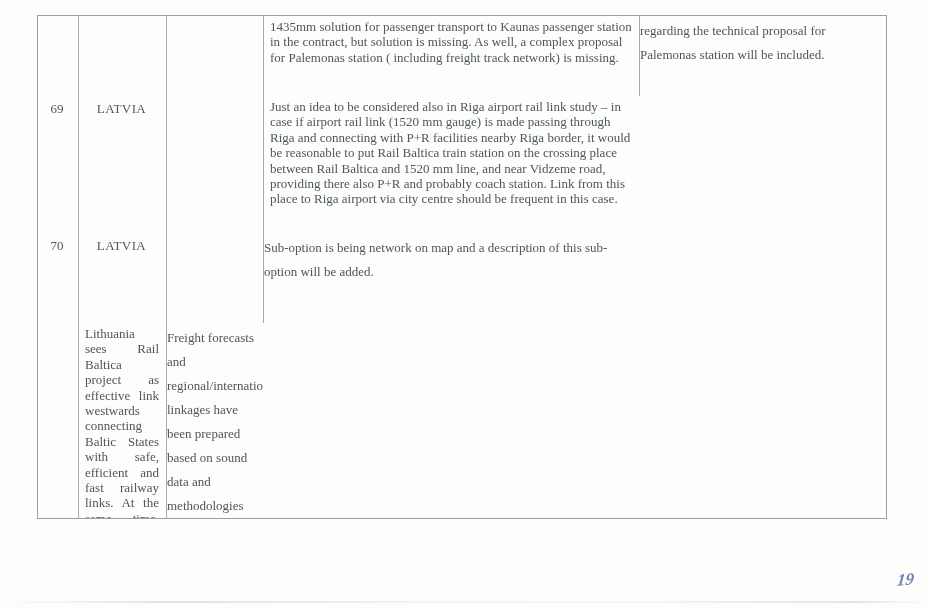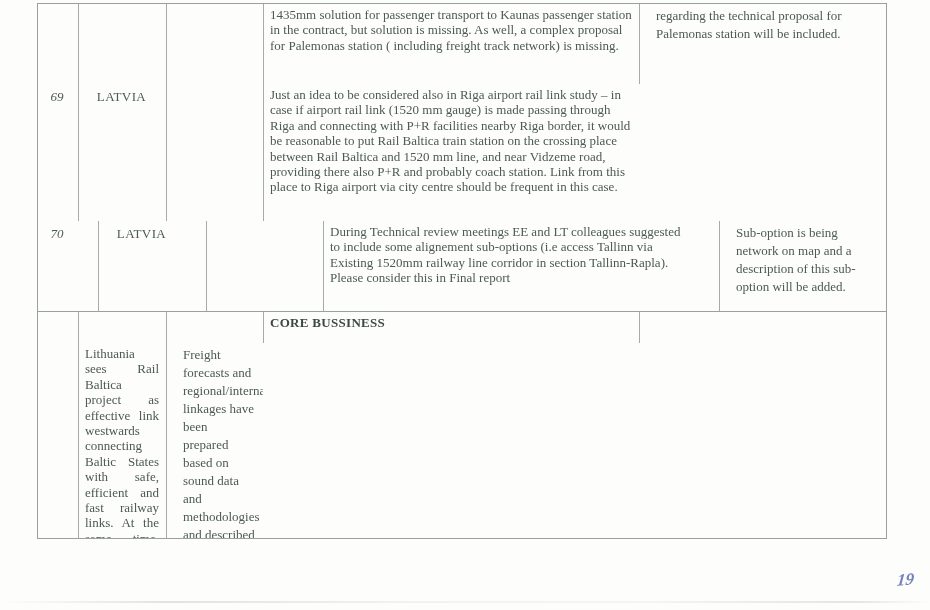--- a/index.html
+++ b/index.html
@@ -8,45 +8,45 @@
     background:#fdfdfc;
     font-family:"Liberation Serif", serif;
     overflow:hidden;
   }
   .page {
     position:relative; width:930px; height:610px;
     background:#fdfdfc;
     color:#4c5a53;
   }
   .doc-table {
-    position:absolute; left:37px; top:3px; width:848px;
+    position:absolute; left:37px; top:15px; width:848px;
     border:1px solid #99a19c;
     background:#fdfdfc;
   }
   .trow {
     display:grid;
     grid-template-columns:40px 88px 97px 376px 1fr;
   }
   .cell {
     border-left:1px solid #a5aca7;
     padding:3px 7px 3px 5px;
     font-size:13px;
     line-height:15.4px;
     overflow:hidden;
     box-sizing:border-box;
     color:#4c5a53;
   }
   .cell:first-child { border-left:none; }
-  .c-no { text-align:center; padding-top:5px;font-style:italic; }
+  .c-no { text-align:center; padding-top:5px; }
   .c-country { text-align:center; padding-top:5px; letter-spacing:0.4px; }
   .c-comment { padding-left:6px; }
-  .c-response { padding-left:16px; line-height:18px; }
+  .c-response { padding-left:0; line-height:24px; }
   .row-a { height:80px; }
   .row-b { height:137px; }
-  .row-c { height:90px;gap:20px; }
+  .row-c { height:90px; }
   .row-hdr { height:31px; border-top:1px solid #99a19c; }
   .row-d { height:195px; }
   .hdr-text { font-weight:bold; color:#3c4a43; letter-spacing:0.3px; }
   .justify { text-align:justify; }
   .page-number {
     position:absolute; left:897px; top:570px;
     font-size:17px; font-style:italic; font-weight:bold;
     color:#7583ba;
     transform:skewX(-10deg) rotate(-5deg);
   }
@@ -80,31 +80,23 @@
       <div class="cell c-no">69</div>
       <div class="cell c-country">LATVIA</div>
       <div class="cell c-blank"></div>
       <div class="cell c-comment">Just an idea to be considered also in Riga airport rail link study – in case if airport rail link (1520 mm gauge) is made passing through Riga and connecting with P+R facilities nearby Riga border, it would be reasonable to put Rail Baltica train station on the crossing place between Rail Baltica and 1520 mm line, and near Vidzeme road, providing there also P+R and probably coach station. Link from this place to Riga airport via city centre should be frequent in this case.</div>
     </div>
 
     <div class="trow row-c">
       <div class="cell c-no">70</div>
       <div class="cell c-country">LATVIA</div>
       <div class="cell c-blank"></div>
-      <div class="cell c-comment">During Technical review meetings EE and LT colleagues suggested to include some alignement sub-options (i.e access Tallinn via Existing 1520mm railway line corridor in section Tallinn-Rapla). Please consider this in Final report</div>
       <div class="cell c-response">Sub-option is being network on map and a description of this sub-option will be added.</div>
     </div>
 
-    <div class="trow row-hdr">
-      <div class="cell c-no"></div>
-      <div class="cell c-country"></div>
-      <div class="cell c-blank"></div>
-      <div class="cell c-comment hdr-text">CORE BUSSINESS</div>
-      <div class="cell c-response"></div>
-    </div>
 
     <div class="trow row-d">
       <div class="cell c-blank"></div>
       <div class="cell c-comment justify">Lithuania sees Rail Baltica project as effective link westwards connecting Baltic States with safe, efficient and fast railway links. At the same time, Rail Baltica should be treated as effective link eastwards connecting Germany and neighbouring regions with the Baltic countries. This study lacks adequate approach and assessment from this point of view.</div>
       <div class="cell c-response">Freight forecasts and regional/international linkages have been prepared based on sound data and methodologies and described in detail. In fact, since the preparation of the Interim Report in November a number of factors, have all enhanced the case for being optimistic about rail freight's prospects given the right infrastructure and market conditions, including: continuing rise in world fuel prices, competition, container market trends, and European policy impacts. Additional elaboration will be provided in the Executive Summary.</div>
     </div>
 
   </div>
 
   <div class="scan-line"></div>

